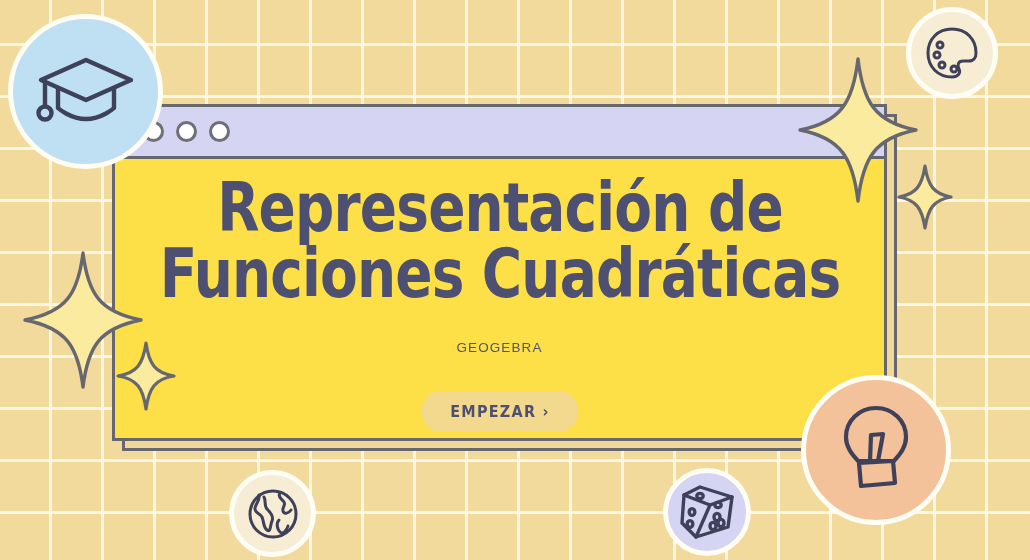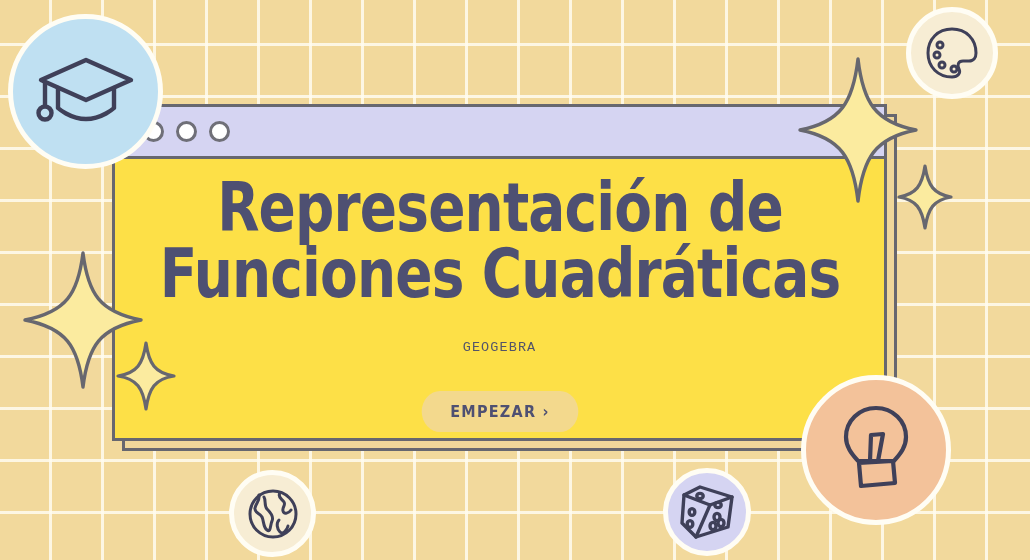--- a/index.html
+++ b/index.html
@@ -102,21 +102,21 @@
   }
   .slide-title .ln {
     display: block;
   }
 
   .slide-subtitle {
     margin-top: 16px;
     color: #535469;
     font-size: 13.5px;
     letter-spacing: 1.1px;
-    font-family: Liberation Mono, monospace;
+    font-family: Liberation Sans, sans-serif;
   }
 
   .cta-button {
     margin-top: 20px;
     background: #f3d98d;
     color: #4e5072;
     border: none;
     border-radius: 40px;
     height: 41px;
     min-width: 174px;

